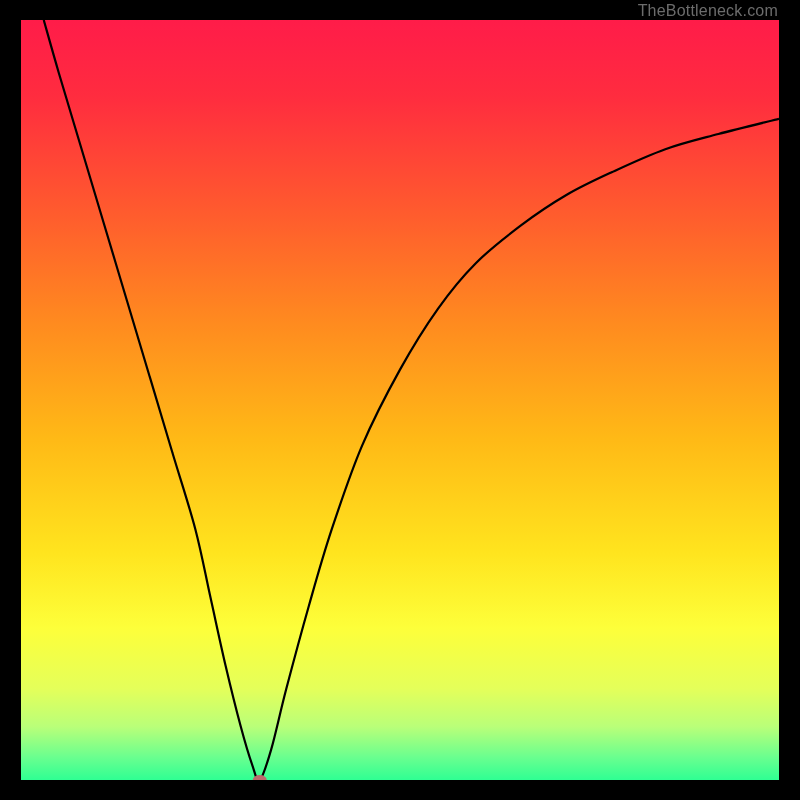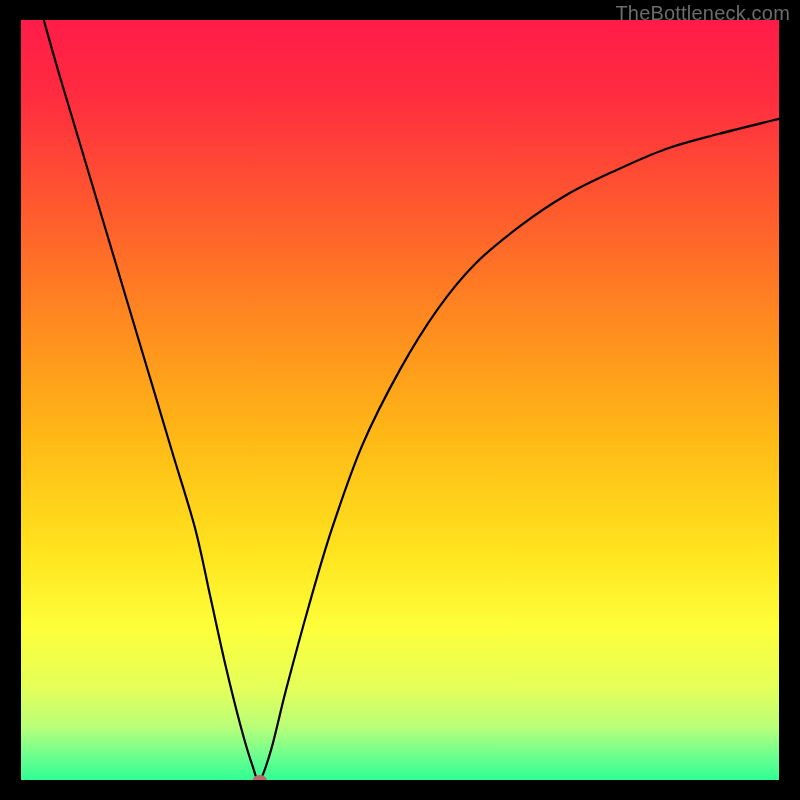--- a/index.html
+++ b/index.html
@@ -23,23 +23,23 @@
     position: absolute;
     left: 21px;
     top: 20px;
     width: 758px;
     height: 760px;
     display: block;
   }
   .watermark {
     position: absolute;
     top: 2px;
-    right: 10px;
+    right: 22px;
     color: #6c6c6c;
-    font-size: 20px;
+    font-size: 16px;
     font-weight: 500;
     letter-spacing: 0.2px;
   }
 </style>
 </head>
 <body>
 
 <div class="frame"></div>
 
 <svg class="plot" viewBox="0 0 758 760" preserveAspectRatio="none">

